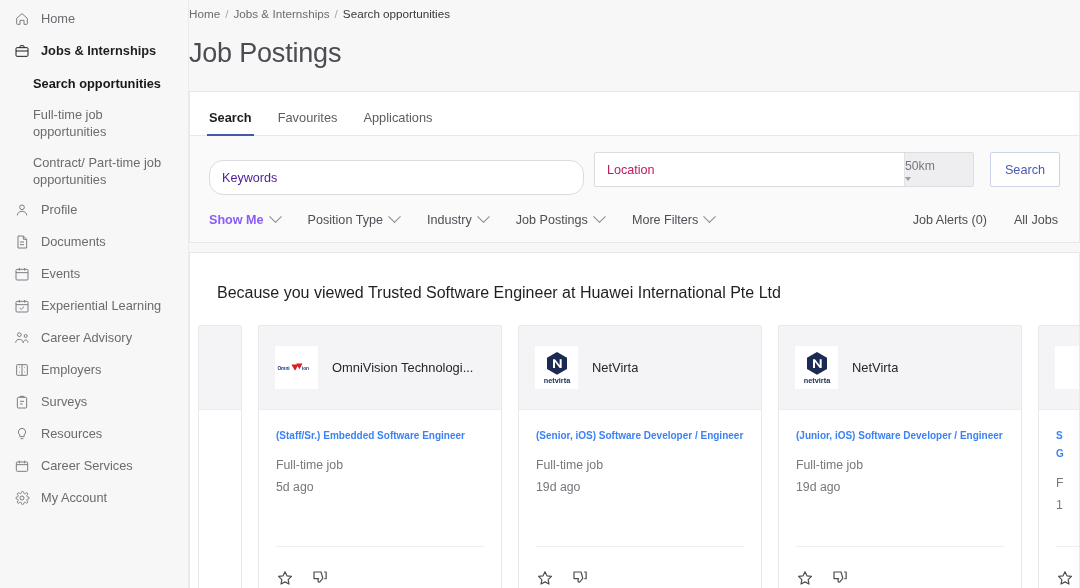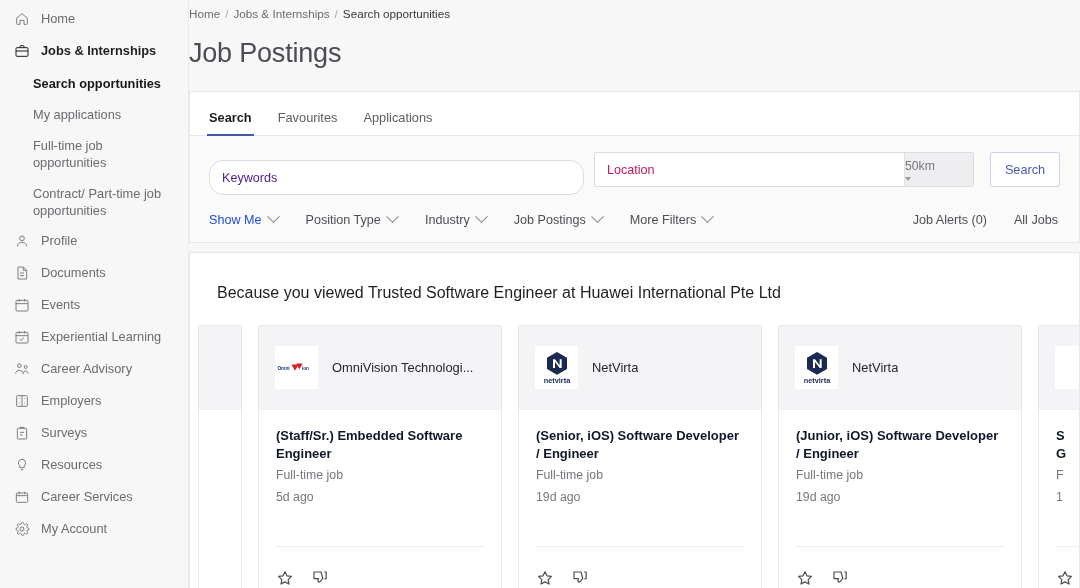--- a/index.html
+++ b/index.html
@@ -186,21 +186,21 @@
     height: 47px;
     padding-top: 2px;
   }
   .filter {
     display: flex; align-items: center; gap: 7px;
     font-size: 12.6px;
     color: #4e4e54;
     margin-right: 28px;
     cursor: pointer;
   }
-  .filter.strong { font-weight: normal; color: #1d4ed8; text-align: right; }
+  .filter.strong { font-weight: bold; color: #8b5cf6; text-align: right; }
   .chev {
     width: 9px; height: 9px;
     border-right: 1.3px solid #8a8a90;
     border-bottom: 1.3px solid #8a8a90;
     transform: rotate(45deg) translate(-2px,-2px);
   }
   .filter-right { margin-left: auto; display: flex; align-items: center; gap: 27px; padding-right: 2px; }
   .filter-link { font-size: 12.6px; color: #4e4e54; cursor: pointer; }
 
   
@@ -254,25 +254,25 @@
   }
   .co-name {
     font-size: 12.9px;
     color: #26262b;
     white-space: nowrap;
     overflow: hidden;
     text-overflow: ellipsis;
   }
   .card-body { padding: 17px 17px 0 17px; flex: 1; display: flex; flex-direction: column; }
   .job-title {
-    font-size: 13px;
+    font-size: 10px;
     font-weight: bold;
-    color: #0f172a;
+    color: #3b82f6;
     line-height: 18px;
-    margin-bottom: 1px;
+    margin-bottom: 9px;
   }
   .job-meta { font-size: 12.3px; color: #77777d; line-height: 22px; }
   .card-divider {
     border-top: 1px solid #eeeef1;
     margin: auto 0 0 0;
   }
   .card-actions {
     display: flex; align-items: center; gap: 17px;
     padding: 13px 17px 0 17px;
     height: 49px;
@@ -305,21 +305,20 @@
         <svg viewBox="0 0 24 24" fill="none" stroke="currentColor" stroke-width="1.5">
             <rect x="3" y="7" width="18" height="13" rx="1.5"></rect>
             <path d="M9 7V5a1 1 0 0 1 1-1h4a1 1 0 0 1 1 1v2"></path>
             <path d="M3 12h18"></path>
           </svg>
       </span>
       <span class="nav-label">Jobs &amp; Internships</span>
     </div>
 
     <div class="nav-sub active">Search opportunities</div>
-    <div class="nav-sub">My applications</div>
     <div class="nav-sub">Full-time job opportunities</div>
     <div class="nav-sub">Contract/ Part-time job opportunities</div>
 
     <div class="nav-item">
       <span class="ico">
         <svg viewBox="0 0 24 24" fill="none" stroke="currentColor" stroke-width="1.5">
             <circle cx="12" cy="8" r="3.5"></circle>
             <path d="M5 20c0-3.6 3.1-6 7-6s7 2.4 7 6"></path>
           </svg>
       </span>

